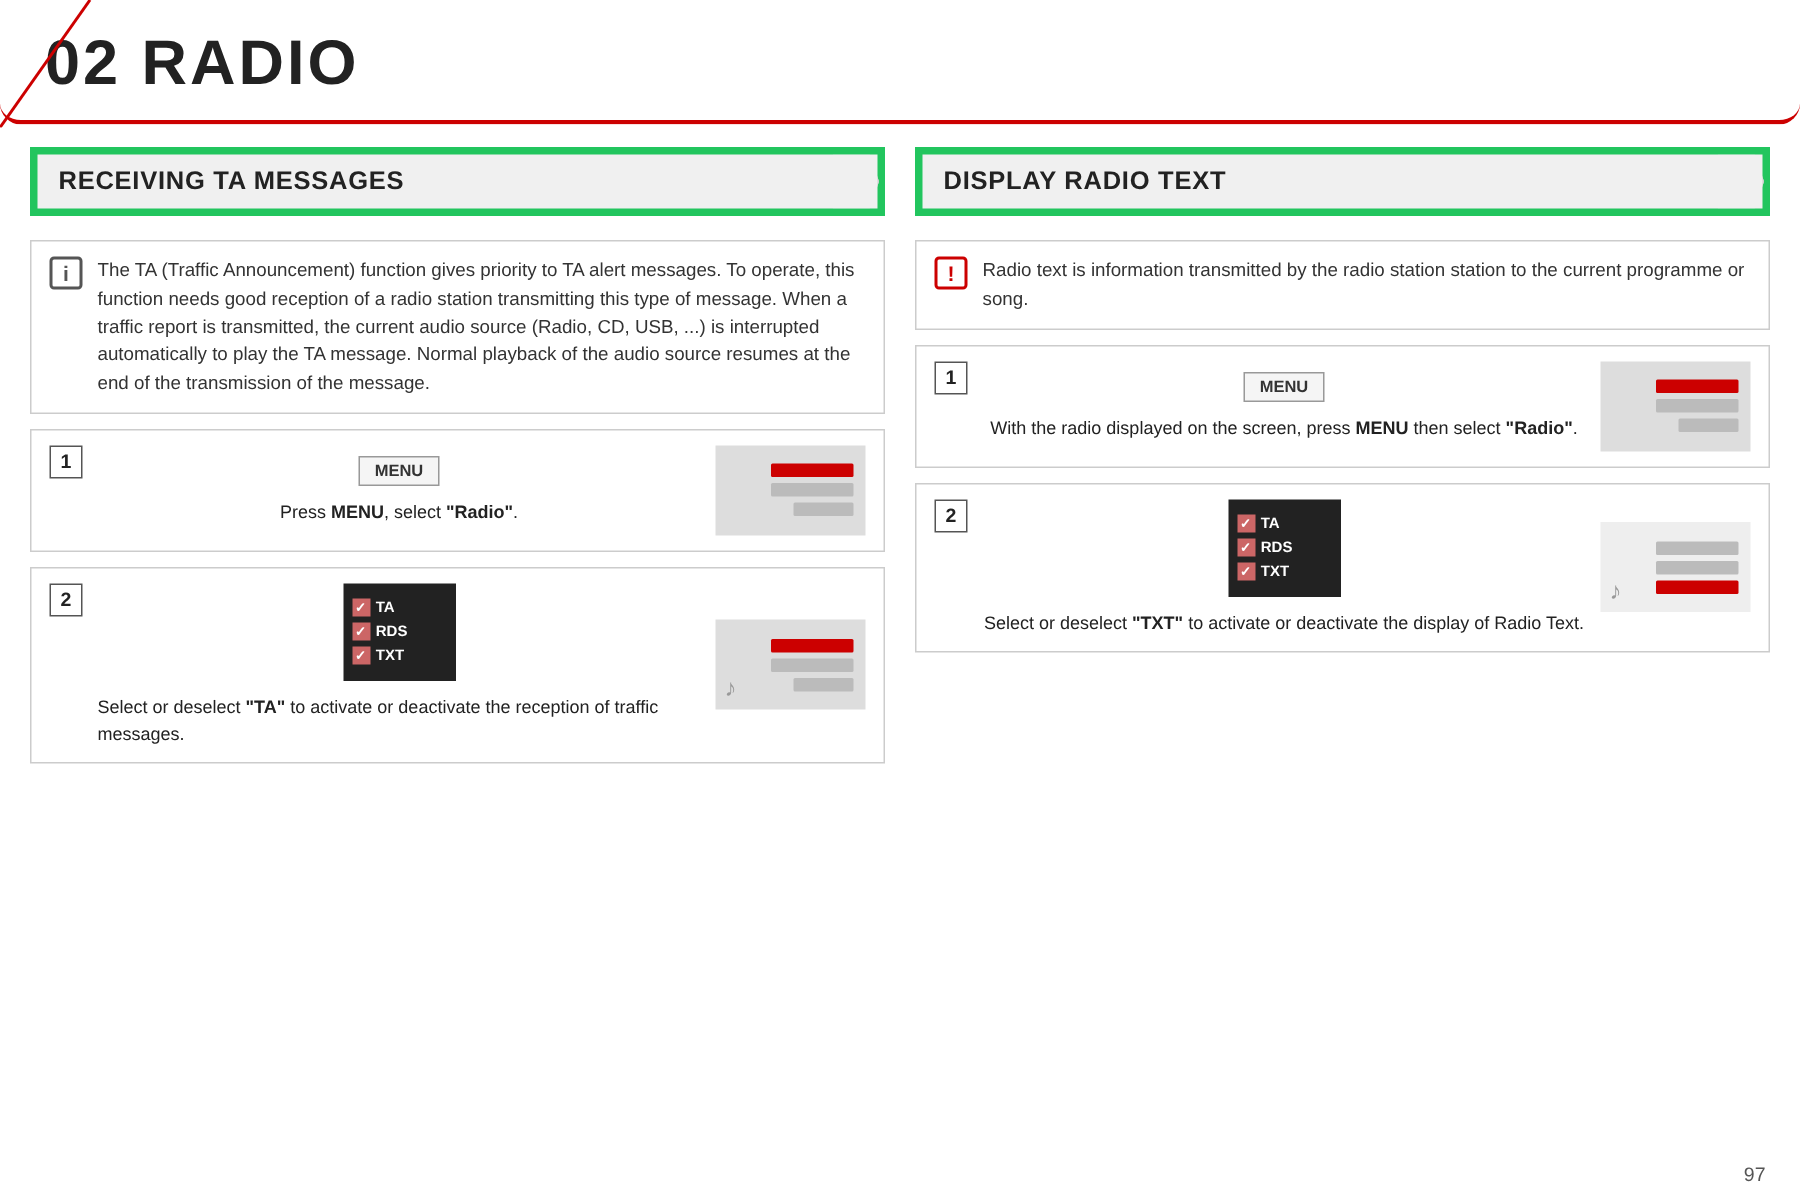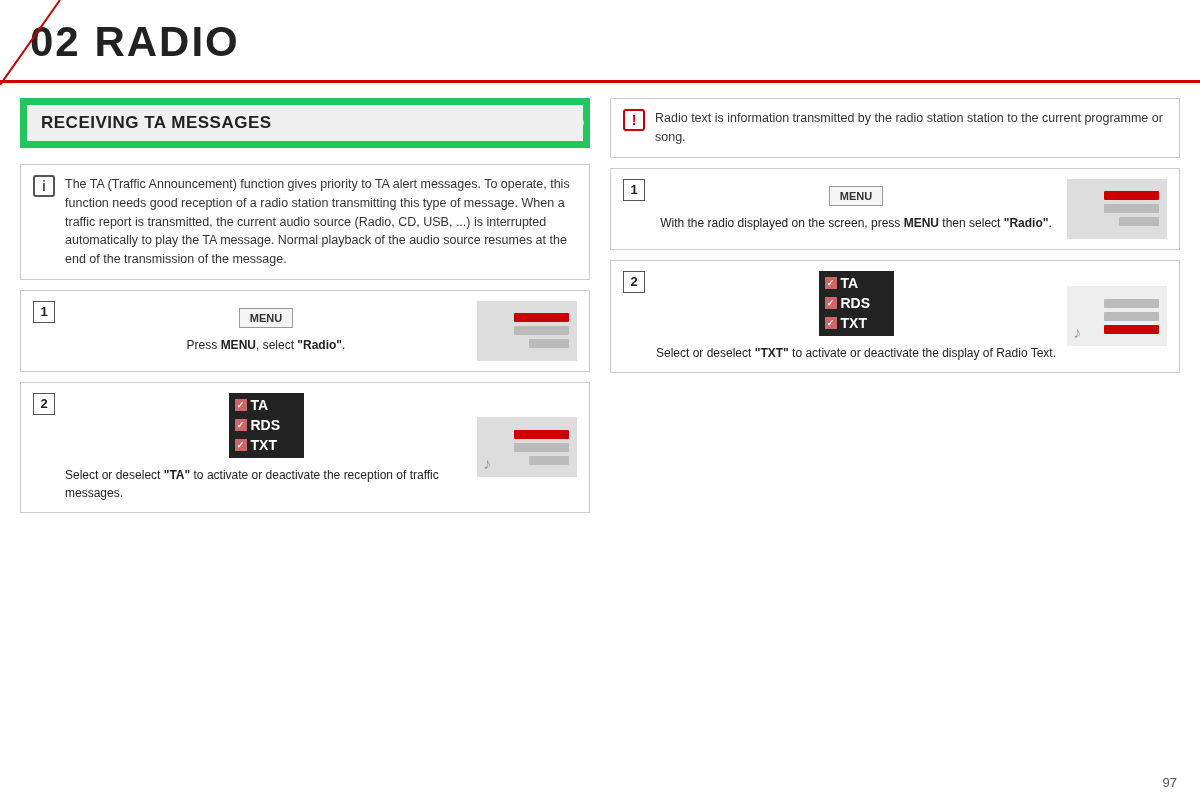--- a/index.html
+++ b/index.html
@@ -13,20 +13,21 @@
       overflow: hidden;
     }
 
     
     .header {
       display: flex;
       align-items: center;
       padding: 18px 30px 14px 30px;
       border-bottom: 3px solid #c00;
       position: relative;
+      border-radius: 14px;
     }
     .header-chapter {
       font-size: 42px;
       font-weight: 900;
       color: #222;
       letter-spacing: 2px;
     }
 
     
     .main {
@@ -51,21 +52,21 @@
       display: flex;
       flex-direction: column;
       gap: 10px;
     }
 
     
     .section-header {
       display: flex;
       align-items: center;
       background: #f0f0f0;
-      border: 7px solid #22c55e;
+      border: 5px solid #22c55e;
       padding: 8px 14px;
       position: relative;
       margin-bottom: 6px;
     }
     .section-header::after {
       content: '';
       position: absolute;
       right: -1px;
       top: 0;
       width: 30px;
@@ -204,21 +205,21 @@
     .ta-checkbox {
       width: 12px;
       height: 12px;
       background: #c66;
       flex-shrink: 0;
       display: flex;
       align-items: center;
       justify-content: center;
     }
     .ta-label {
-      font-size: 14px;
+      font-size: 10px;
       font-weight: 900;
       color: #fff;
     }
 
     
     .note-icon {
       font-size: 16px;
       color: #999;
       position: absolute;
       bottom: 4px;
@@ -324,20 +325,23 @@
           <div class="radio-mock-line short"></div>
           <span class="note-icon">♪</span>
         </div>
       </div>
     </div>
 
   </div>
 
   <div class="right-col">
 
+    <div class="section-header">
+      <span class="section-title">DISPLAY RADIO TEXT</span>
+    </div>
 
     <div class="info-box">
       <div class="info-icon exclaim">!</div>
       <span class="info-text">Radio text is information transmitted by the radio station station to the current programme or song.</span>
     </div>
 
     <div class="step-box">
       <div class="step-num">1</div>
       <div class="step-content">
         <div class="step-left">

